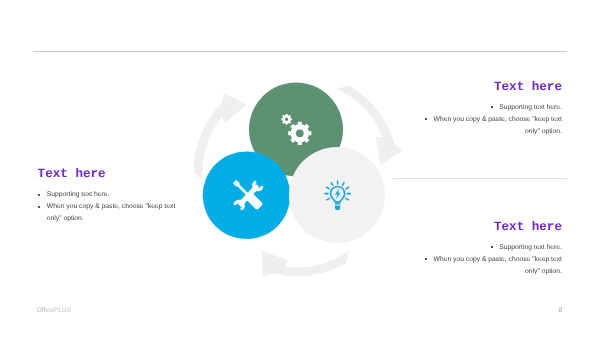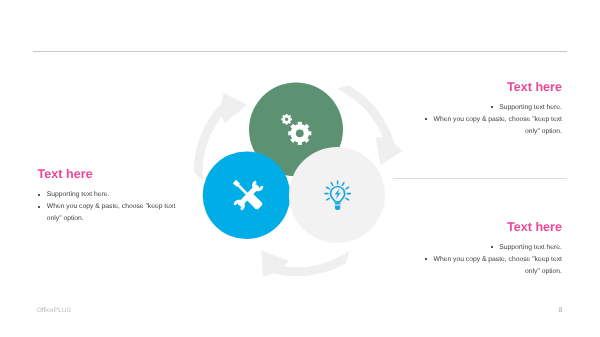--- a/index.html
+++ b/index.html
@@ -4,21 +4,21 @@
 <title>Slide</title>
 <style>
   html,body{margin:0;padding:0;}
   body{width:600px;height:337px;background:#ffffff;overflow:hidden;
        font-family:"Liberation Sans",sans-serif;-webkit-font-smoothing:antialiased;text-rendering:geometricPrecision;}
   .slide{position:relative;width:600px;height:337px;background:#fff;}
   .rule{position:absolute;background:#d9d9d9;}
   .topline{left:33.2px;top:50.5px;width:533.8px;height:1.1px;background:#c6c6c6;}
   .midrule{left:393px;top:178.3px;width:174px;height:1.1px;background:#dedede;}
   .block{position:absolute;}
-  .h{font-size:12.6px;font-weight:bold;color:#ec4899;line-height:13px;}
+  .h{font-size:12.6px;font-weight:bold;color:#6d28d9;line-height:13px;font-family:Liberation Mono, monospace;}
   .bullets{margin:0;padding:0;list-style:none;}
   .bullets li{font-size:6.75px;color:#3f3f3f;line-height:11.9px;}
   .bul{display:inline-block;width:2px;height:2px;background:#555;
        vertical-align:middle;margin-bottom:1px;}
   .btxt{display:inline;}
   .left .bullets li{display:flex;align-items:flex-start;}
   .left .bul{flex:0 0 auto;margin-top:5px;}
   .left .btxt{flex:1 1 auto;}
   .left{left:37.6px;top:167.5px;width:150px;text-align:left;}
   .left .bullets{margin-top:8.3px;}

